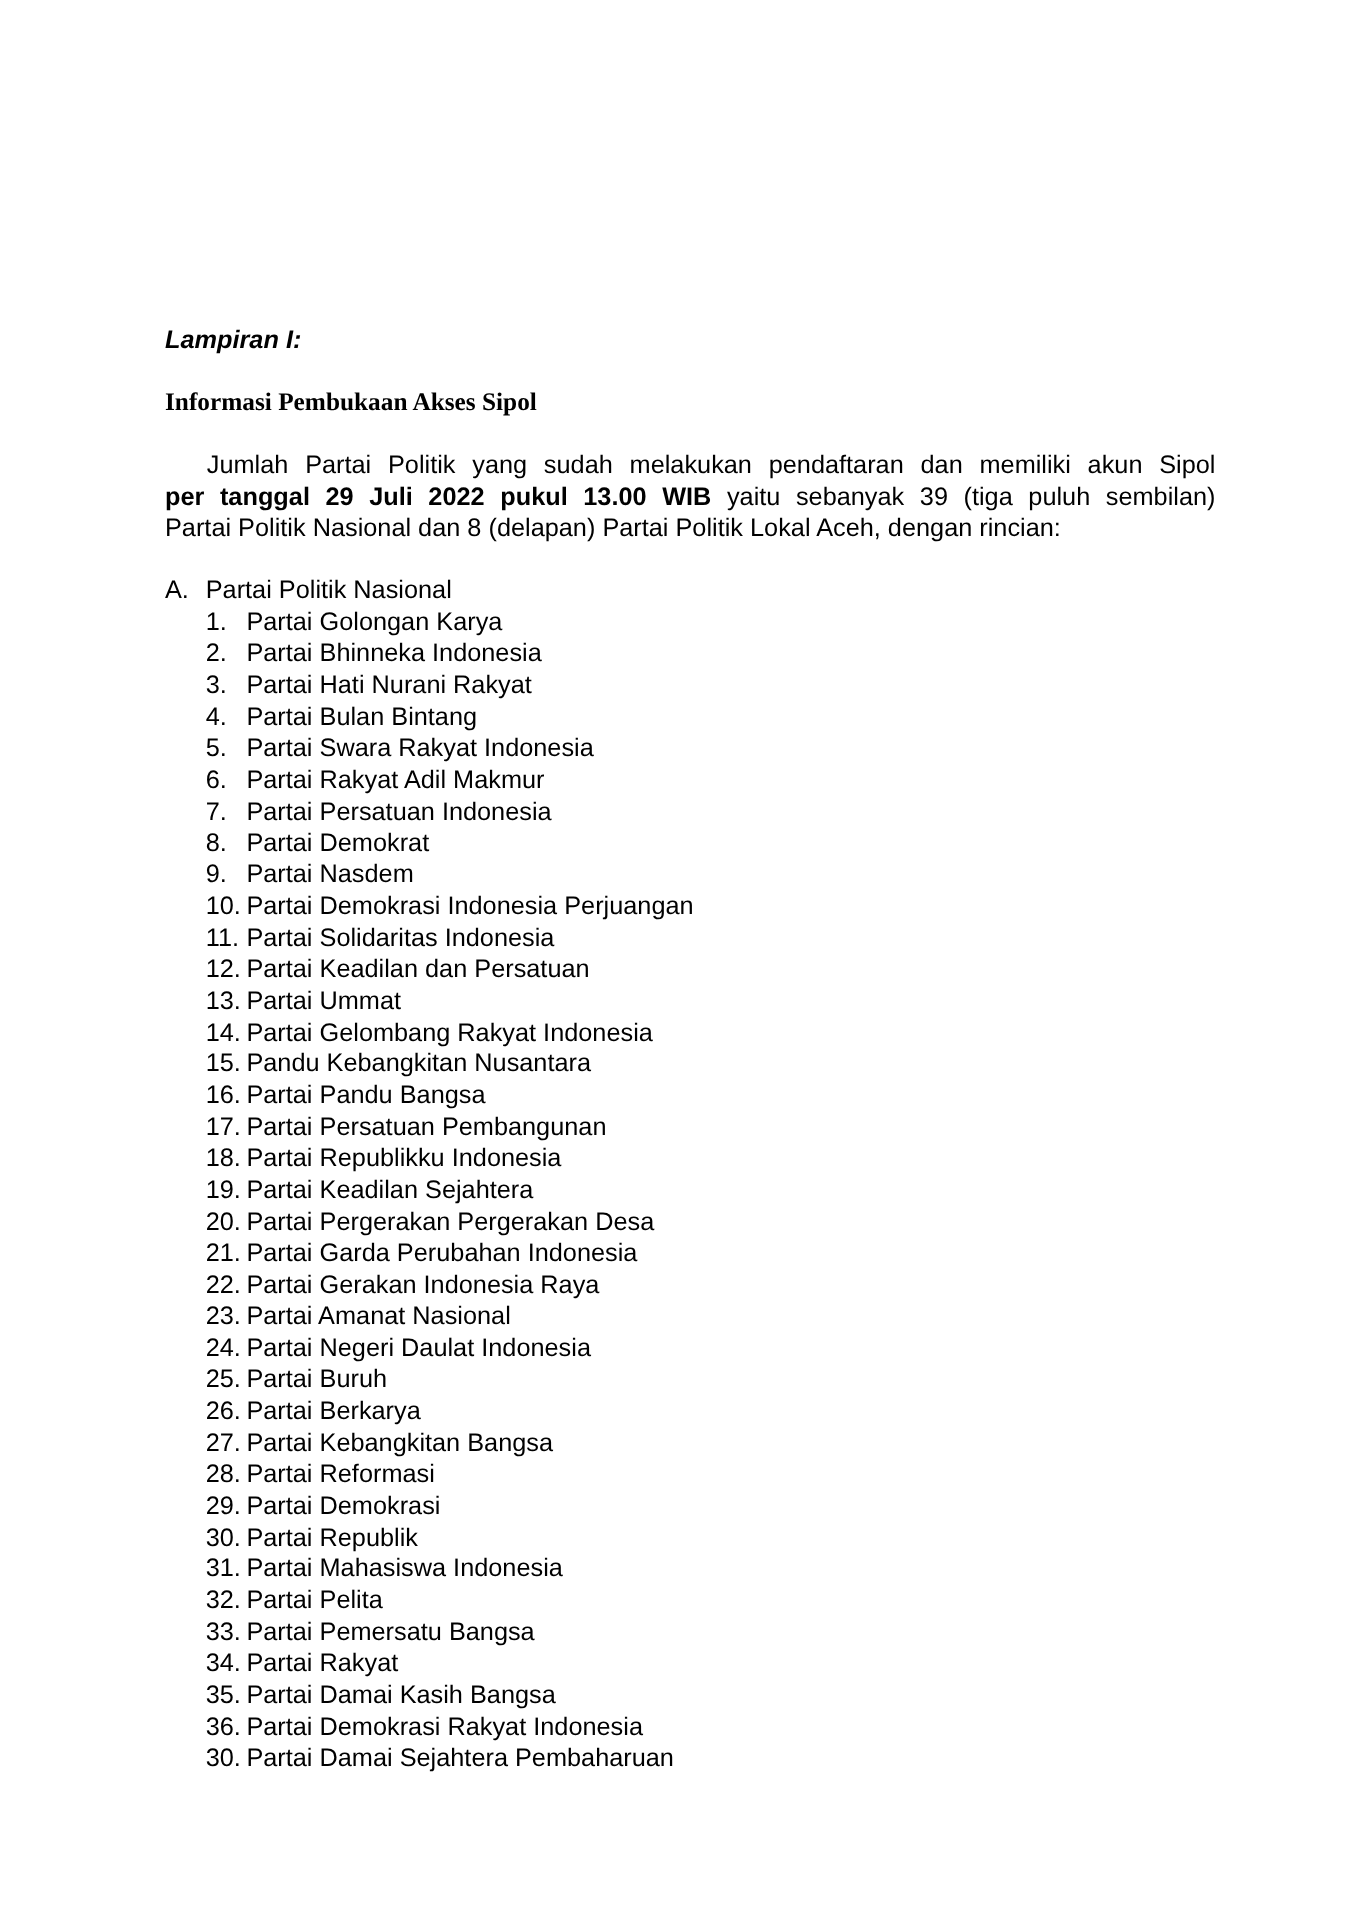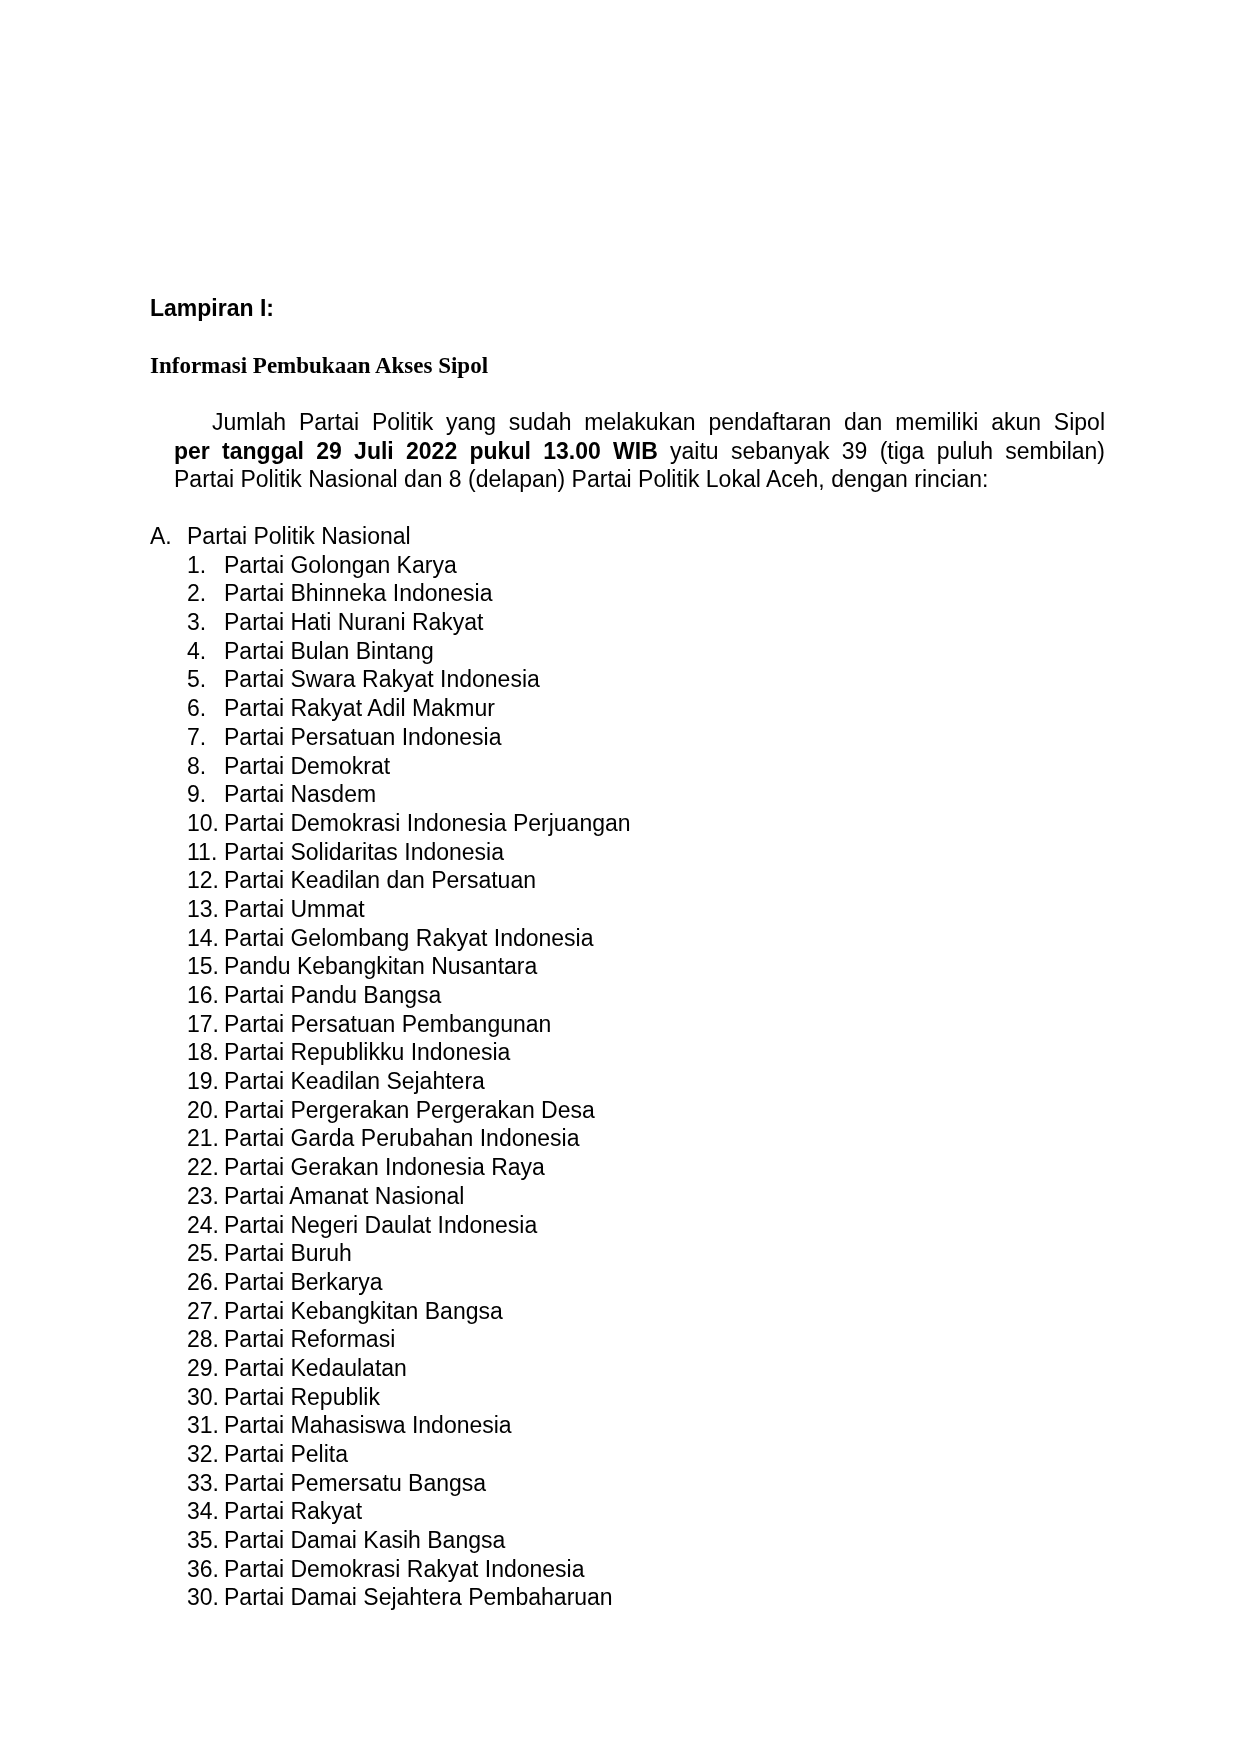--- a/index.html
+++ b/index.html
@@ -22,37 +22,36 @@
     width: 955px;
   }
   .heading {
     position: absolute;
     left: 0;
     font-weight: bold;
     font-size: 23px;
     line-height: 28px;
     white-space: nowrap;
   }
-  #lampiran { top: 294px; }
+  #lampiran { top: 294px; font-style: italic; }
   #info-title { top: 352px; font-family: Liberation Serif, serif; }
 
   .para {
     position: absolute;
     left: 0;
     top: 408px;
     width: 955px;
     font-size: 23px;
     line-height: 28.5px;
   }
   .para .line {
     display: block;
     text-align: justify;
     text-align-last: justify;
     white-space: nowrap;
-    margin-left: 24px;
   }
   .para .line.first { padding-left: 38px; }
   .para .line.last { text-align-last: left; }
   .para .line span { white-space: pre; }
 
   .section {
     position: absolute;
     left: 0;
     top: 522px;
     font-size: 23px;
@@ -208,21 +207,21 @@
         <li>
           <span class="num">27.</span>
           <span>Partai Kebangkitan Bangsa</span>
         </li>
         <li>
           <span class="num">28.</span>
           <span>Partai Reformasi</span>
         </li>
         <li>
           <span class="num">29.</span>
-          <span>Partai Kedaulatan</span>
+          <span>Partai Demokrasi</span>
         </li>
         <li>
           <span class="num">30.</span>
           <span>Partai Republik</span>
         </li>
         <li>
           <span class="num">31.</span>
           <span>Partai Mahasiswa Indonesia</span>
         </li>
         <li>

